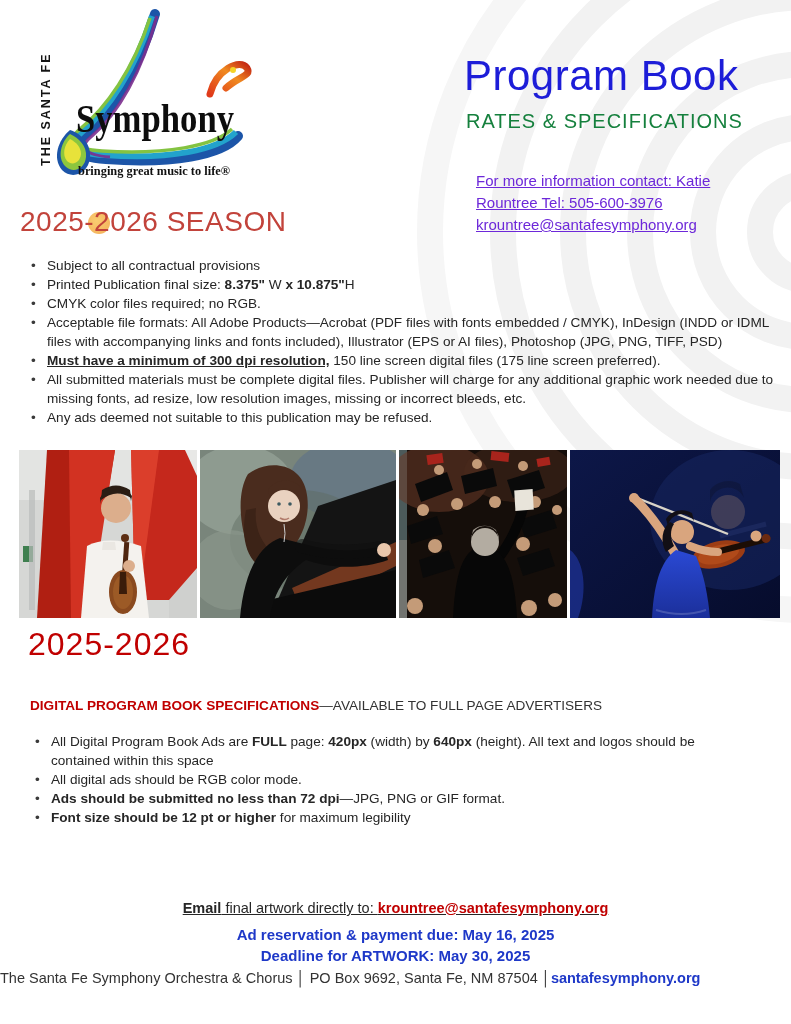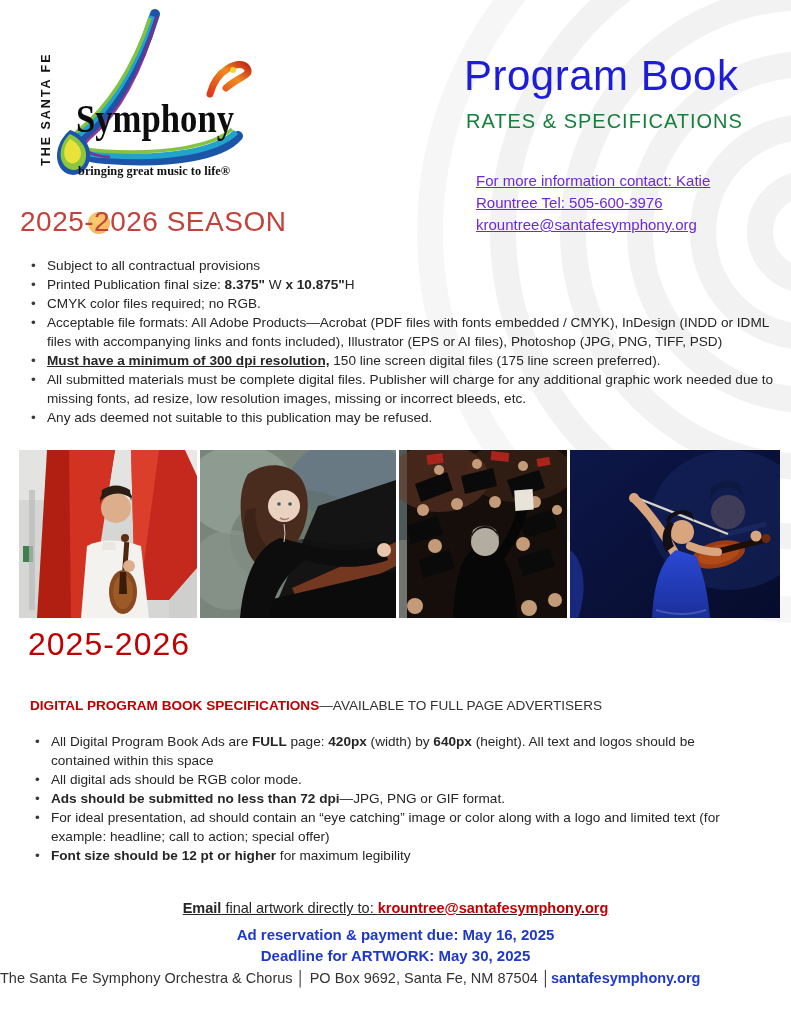--- a/index.html
+++ b/index.html
@@ -263,21 +263,20 @@
 
     <div class="big-season">2025-2026</div>
 
     <div class="digital-heading">
       <span class="red-part">DIGITAL PROGRAM BOOK  SPECIFICATIONS</span><span class="rest-part">—AVAILABLE TO FULL PAGE ADVERTISERS</span>
     </div>
     <ul class="bullets digital-list">
         <li><span>All Digital Program Book Ads are </span><span class="seg-b">FULL</span><span> page: </span><span class="seg-b">420px</span><span> (width) by </span><span class="seg-b">640px</span><span> (height). All text and logos should be contained within this space</span></li>
         <li><span>All digital ads should be RGB color mode.</span></li>
         <li><span class="seg-b">Ads should be submitted no less than 72 dpi</span><span>—JPG, PNG or GIF format.</span></li>
-        <li><span>For ideal presentation, ad should contain an “eye catching” image or color along with a logo and limited text (for example: headline; call to action; special offer)</span></li>
         <li><span class="seg-b">Font size should be 12 pt or higher</span><span> for maximum legibility</span></li>
       </ul>
 
     <div class="submission">
       <div class="email-line"><span class="seg-b">Email</span><span> final artwork directly to: </span><span class="seg-b seg-red">krountree@santafesymphony.org</span></div>
       <div class="deadline">Ad reservation &amp; payment due: May 16, 2025</div>
       <div class="deadline">Deadline for ARTWORK: May 30, 2025</div>
     </div>
 
     <div class="footer"><span>The Santa Fe Symphony Orchestra &amp; Chorus  │  PO Box 9692, Santa Fe, NM  87504  │</span><span class="seg-b seg-blue">santafesymphony.org</span></div>

